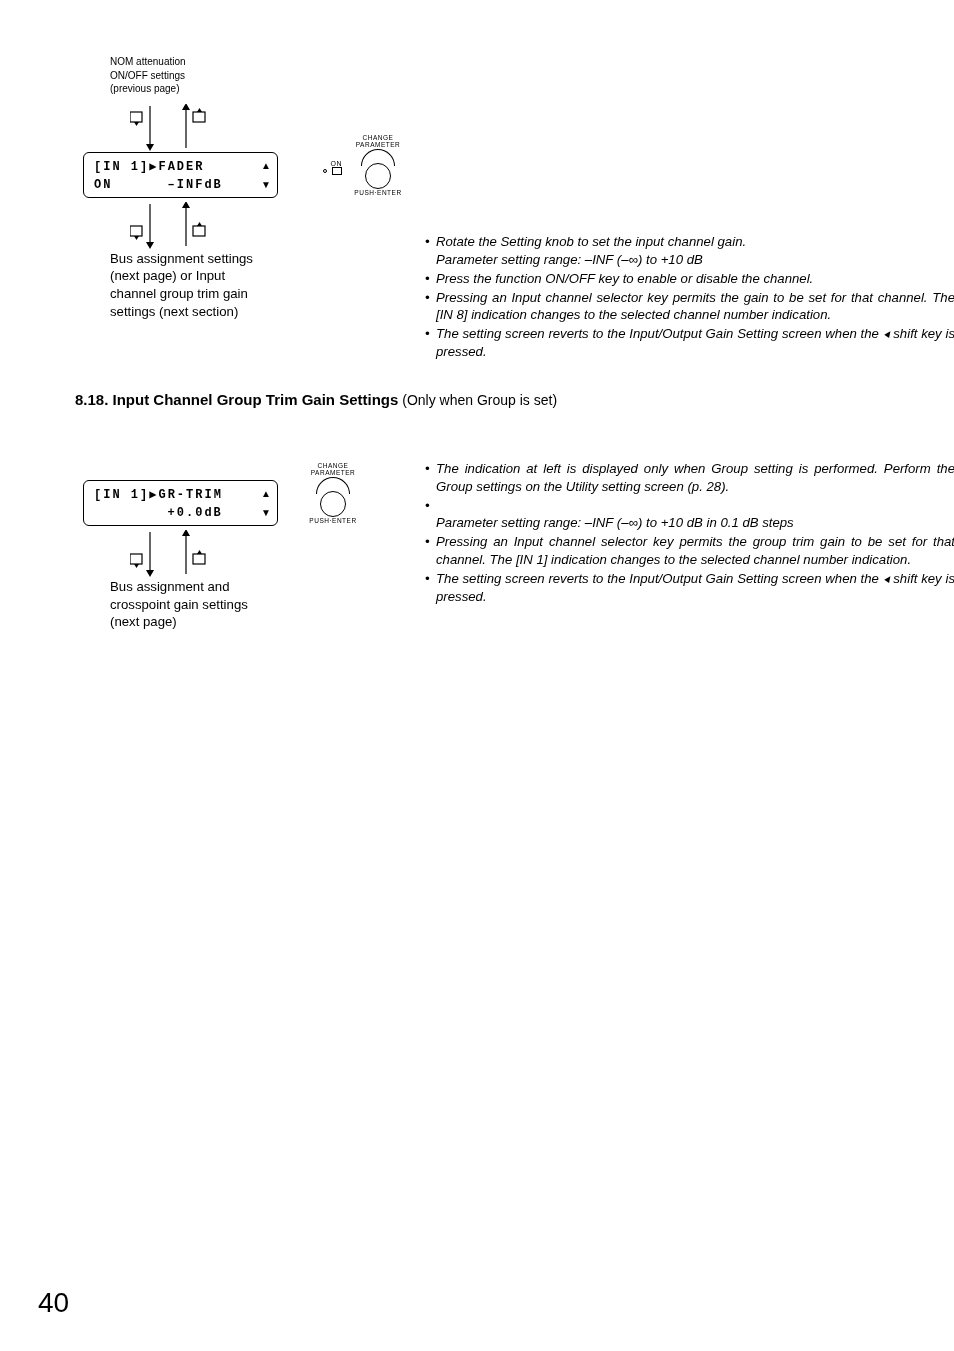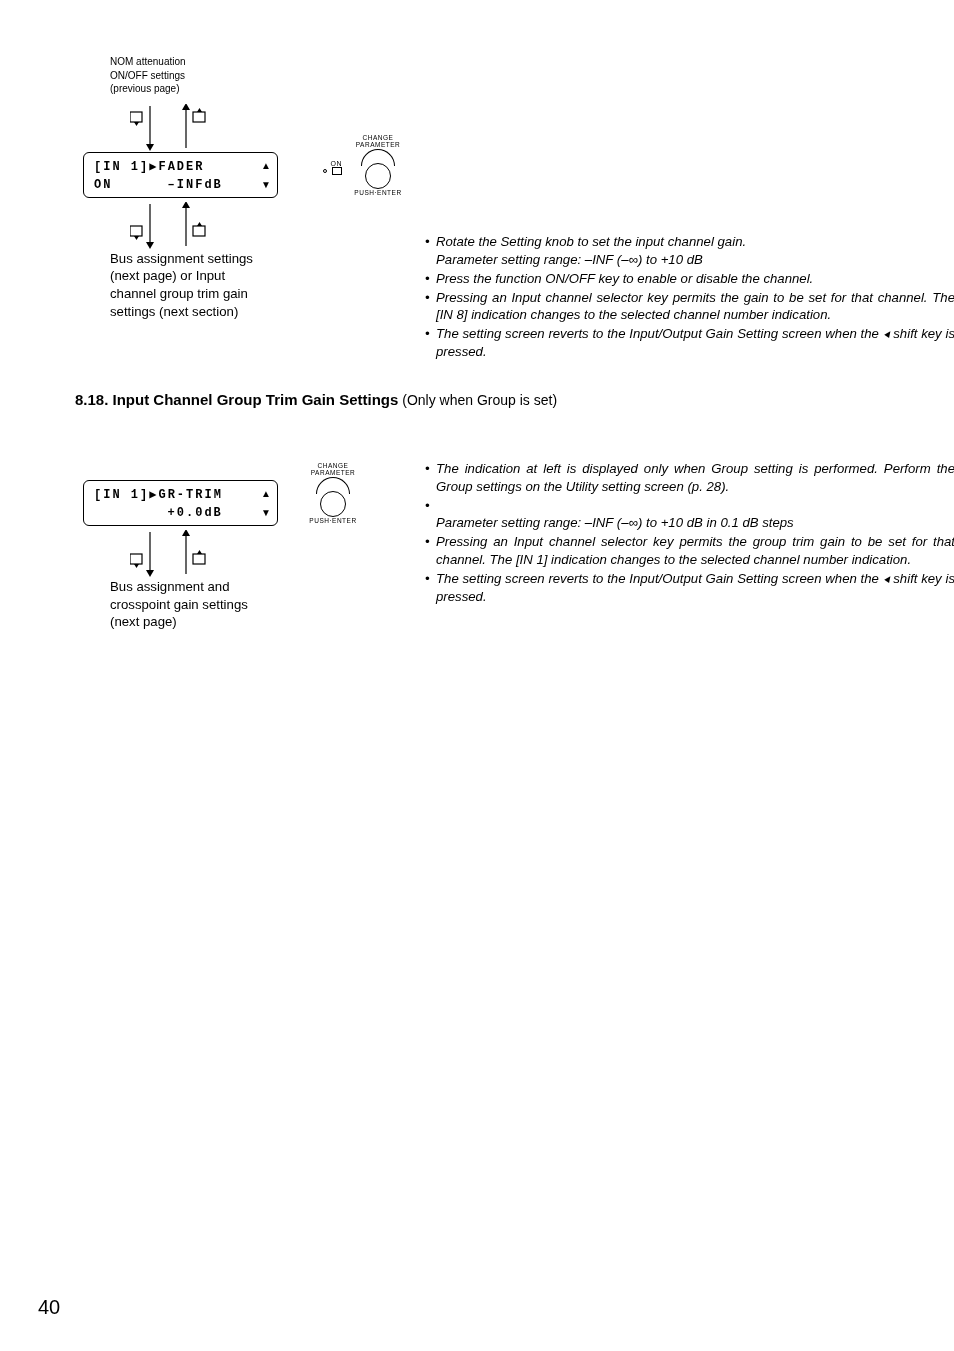--- a/index.html
+++ b/index.html
@@ -127,21 +127,21 @@
     display: inline-block;
     font-size: 9px;
     vertical-align: 1px;
     transform: scaleX(0.8);
   }
   
   .pn {
     position: absolute;
     left: 38px;
     bottom: 32px;
-    font-size: 20px;
+    font-size: 28px;
     font-family: Arial, sans-serif;
     margin-top: 32px;
   }
   
   .flow-svg { display:block; }
   .sec1 { position: relative; }
   .sec2 { position: relative; margin-top: 70px; }
   .lcd-wrap { position: relative; margin-left: 8px; }
 </style>
 </head>

